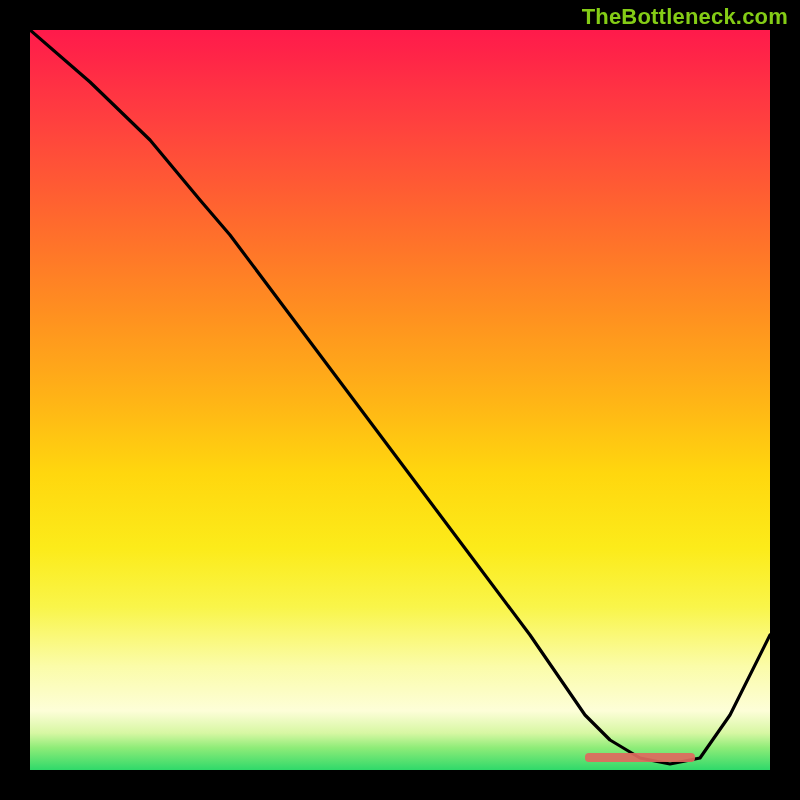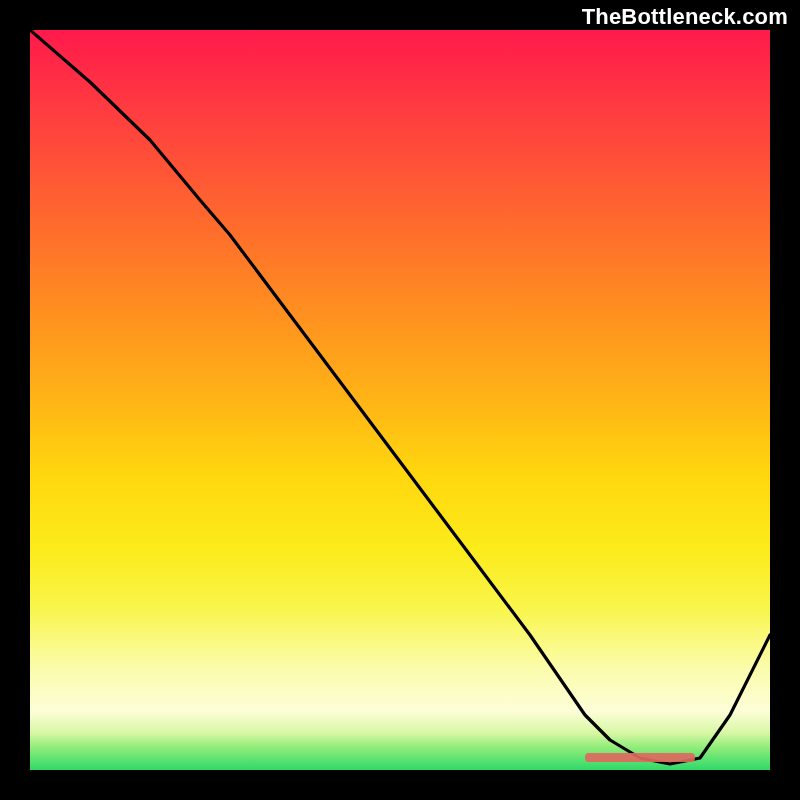--- a/index.html
+++ b/index.html
@@ -14,21 +14,21 @@
   .stage {
     position: relative;
     width: 800px;
     height: 800px;
     background: #000;
   }
   .watermark {
     position: absolute;
     top: 4px;
     right: 12px;
-    color: #ffffff;
+    color: #84cc16;
     font-size: 22px;
     font-weight: 600;
     letter-spacing: 0.2px;
     user-select: none;
   }
   .plot-area {
     position: absolute;
     left: 30px;
     top: 30px;
     width: 740px;

